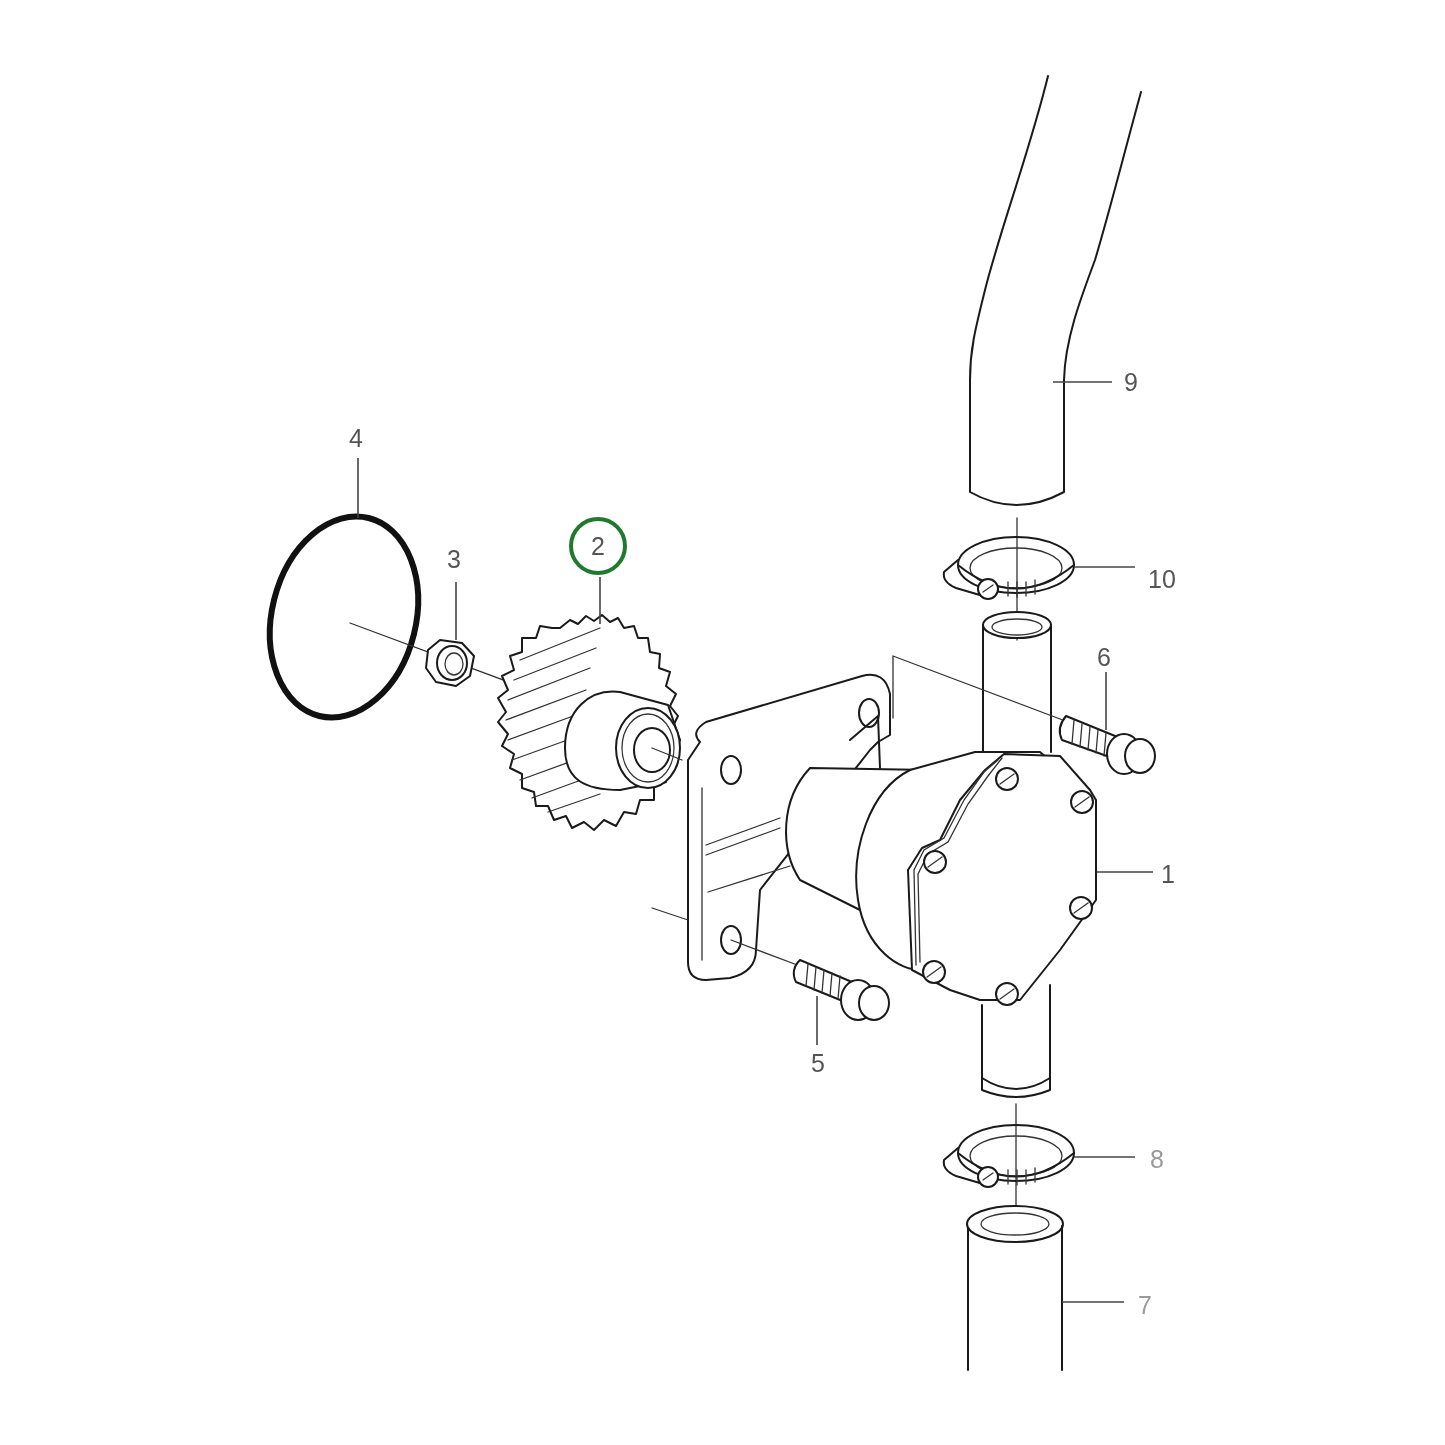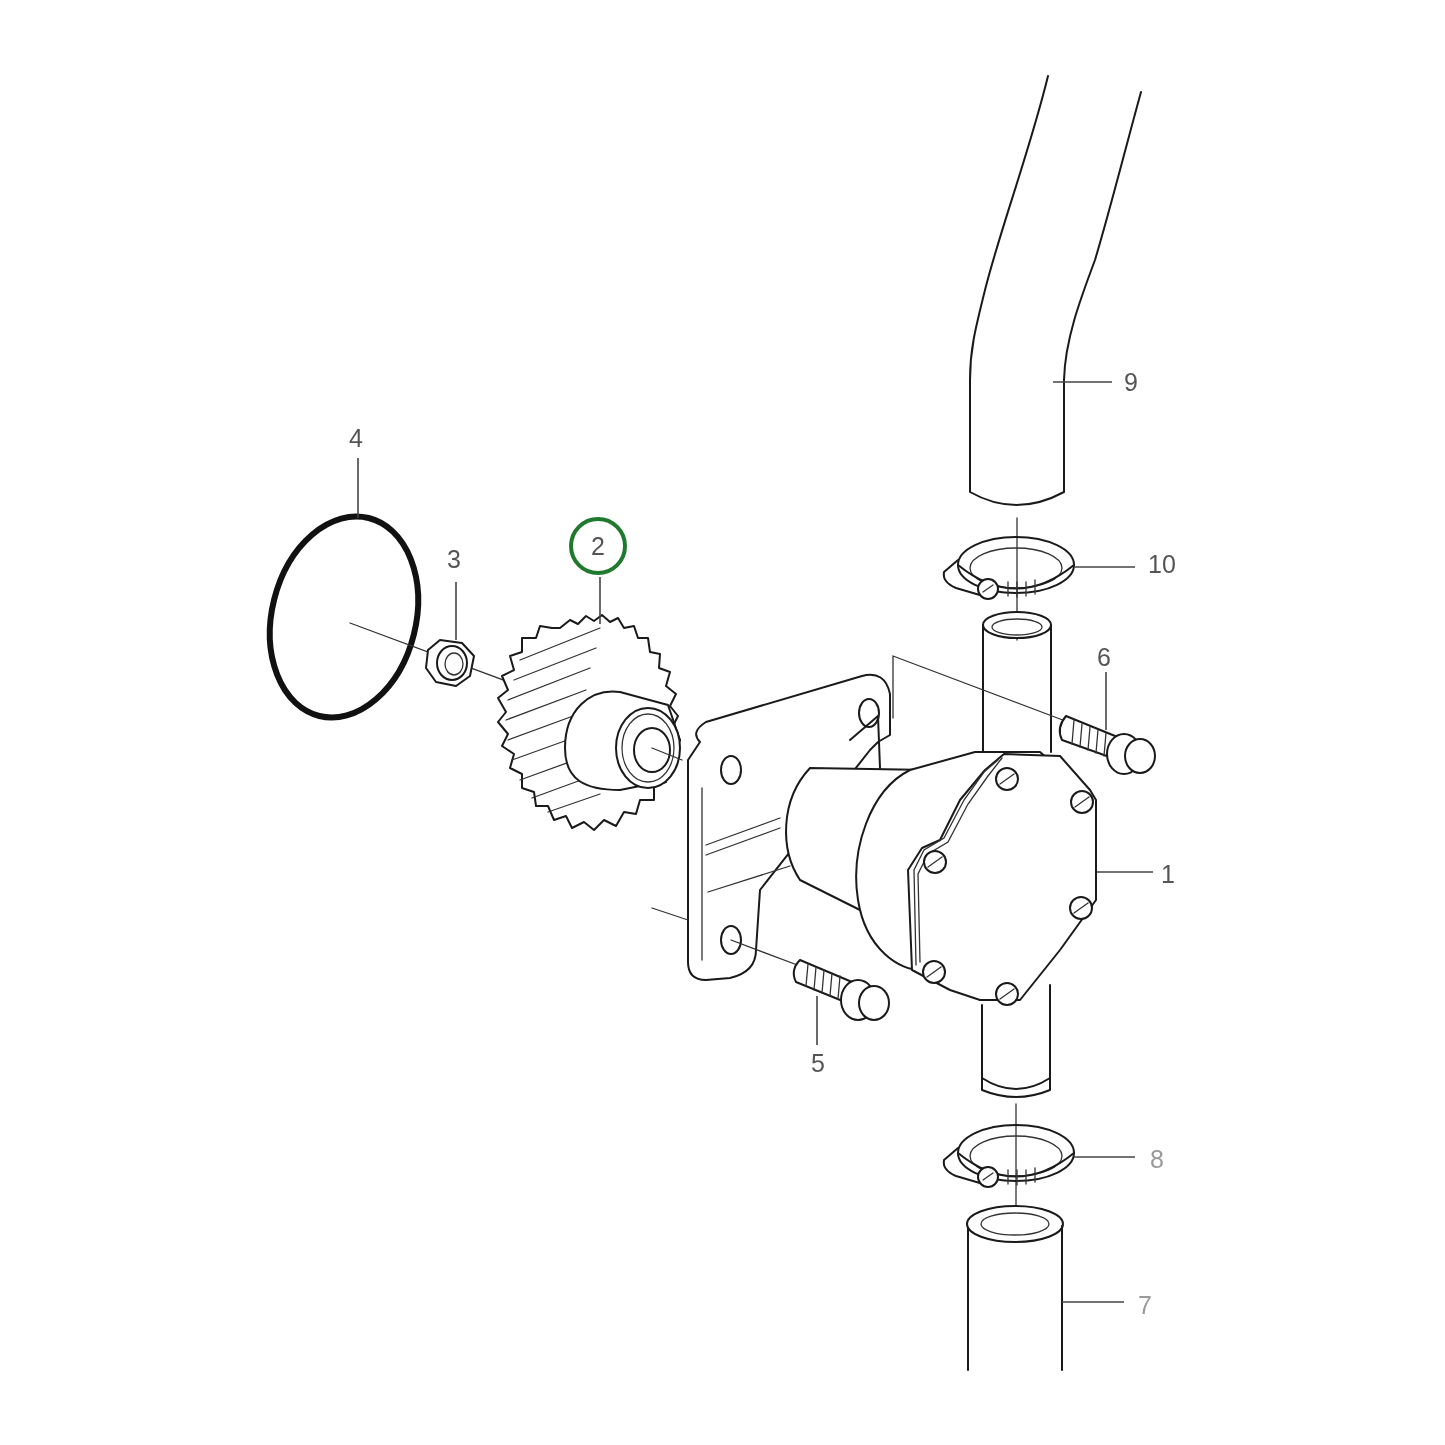--- a/index.html
+++ b/index.html
@@ -160,13 +160,13 @@
 
 <div class="callout" style="left:1168px; top:874px;">1</div>
 <div class="callout" style="left:598px; top:546px;">2</div>
 <div class="callout" style="left:454px; top:559px;">3</div>
 <div class="callout" style="left:356px; top:438px;">4</div>
 <div class="callout" style="left:818px; top:1063px;">5</div>
 <div class="callout" style="left:1104px; top:657px;">6</div>
 <div class="callout dim" style="left:1145px; top:1305px;">7</div>
 <div class="callout dim" style="left:1157px; top:1159px;">8</div>
 <div class="callout" style="left:1131px; top:382px;">9</div>
-<div class="callout" style="left:1162px; top:564px;">10</div>
+<div class="callout" style="left:1162px; top:579px;">10</div>
 
 </body></html>

